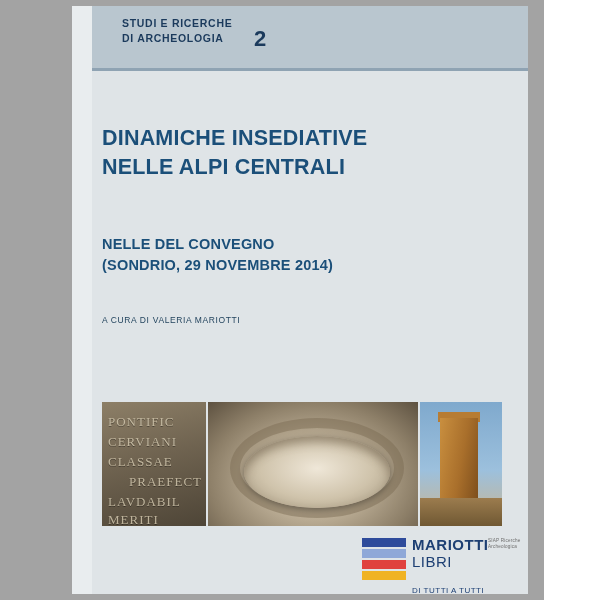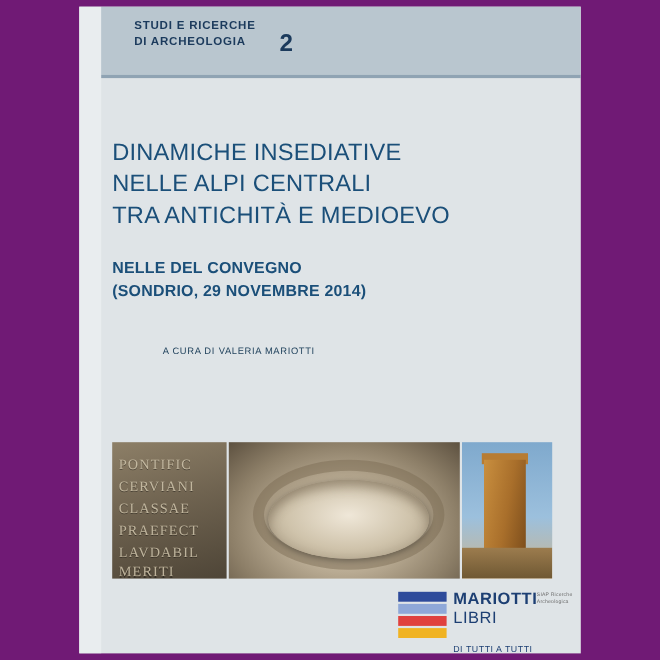--- a/index.html
+++ b/index.html
@@ -9,23 +9,23 @@
   }
   body {
     width: 600px;
     height: 600px;
     font-family: "Liberation Sans", sans-serif;
     overflow: hidden;
   }
 
   .cover {
     position: relative;
-    width: 600px;
+    width: 544px;
     height: 600px;
-    background: #701a75;
+    background: #a3a3a3;
     box-sizing: border-box;
   }
 
   
   .page {
     position: absolute;
     left: 72px;
     top: 6px;
     width: 456px;
     height: 588px;
@@ -85,21 +85,21 @@
   }
 
   
   .title {
     position: absolute;
     left: 30px;
     top: 118px;
     width: 400px;
     color: #1b4f79;
     font-size: 21.5px;
-    font-weight: normal;
+    font-weight: bold;
     line-height: 29px;
     letter-spacing: 0.2px;
   }
   .title div { white-space: nowrap; }
 
   .subtitle {
     position: absolute;
     left: 30px;
     top: 228px;
     width: 400px;
@@ -111,21 +111,20 @@
   }
 
   .editor {
     position: absolute;
     left: 30px;
     top: 308px;
     width: 400px;
     color: #24455f;
     font-size: 10px;
     letter-spacing: 0.6px;
-    margin-left: 46px;
   }
   .editor .small-caps {
     font-size: 8.5px;
     letter-spacing: 0.6px;
   }
 
   
   .images {
     position: absolute;
     left: 30px;
@@ -286,40 +285,39 @@
         <div>STUDI E RICERCHE</div>
         <div class="series-line2">DI ARCHEOLOGIA</div>
       </div>
       <div class="series-number">2</div>
     </div>
     <div class="series-rule"></div>
 
     <div class="title">
       <div>DINAMICHE INSEDIATIVE</div>
       <div>NELLE ALPI CENTRALI</div>
-      <div>TRA ANTICHITÀ E MEDIOEVO</div>
     </div>
 
     <div class="subtitle">
       <div>NELLE DEL CONVEGNO</div>
       <div>(SONDRIO, 29 NOVEMBRE 2014)</div>
     </div>
 
     <div class="editor">
       <span class="small-caps">A CURA DI</span>
       <span class="small-caps">VALERIA MARIOTTI</span>
     </div>
 
     <div class="images">
 
       <div class="img img-inscription">
         <div class="inscription-lines">PONTIFIC</div>
         <div class="inscription-lines" style="top:30px;">CERVIANI</div>
         <div class="inscription-lines" style="top:50px;">CLASSAE</div>
-        <div class="inscription-lines" style="top:70px;">PRAEFECT</div>
+        <div class="inscription-lines" style="top:70px;text-align:right;">PRAEFECT</div>
         <div class="inscription-lines" style="top:90px;">LAVDABIL</div>
         <div class="inscription-lines" style="top:108px;">MERITI</div>
       </div>
 
       <div class="img img-basin">
         <div class="basin-rim"></div>
         <div class="basin-oval"></div>
       </div>
 
       <div class="img img-tower">

